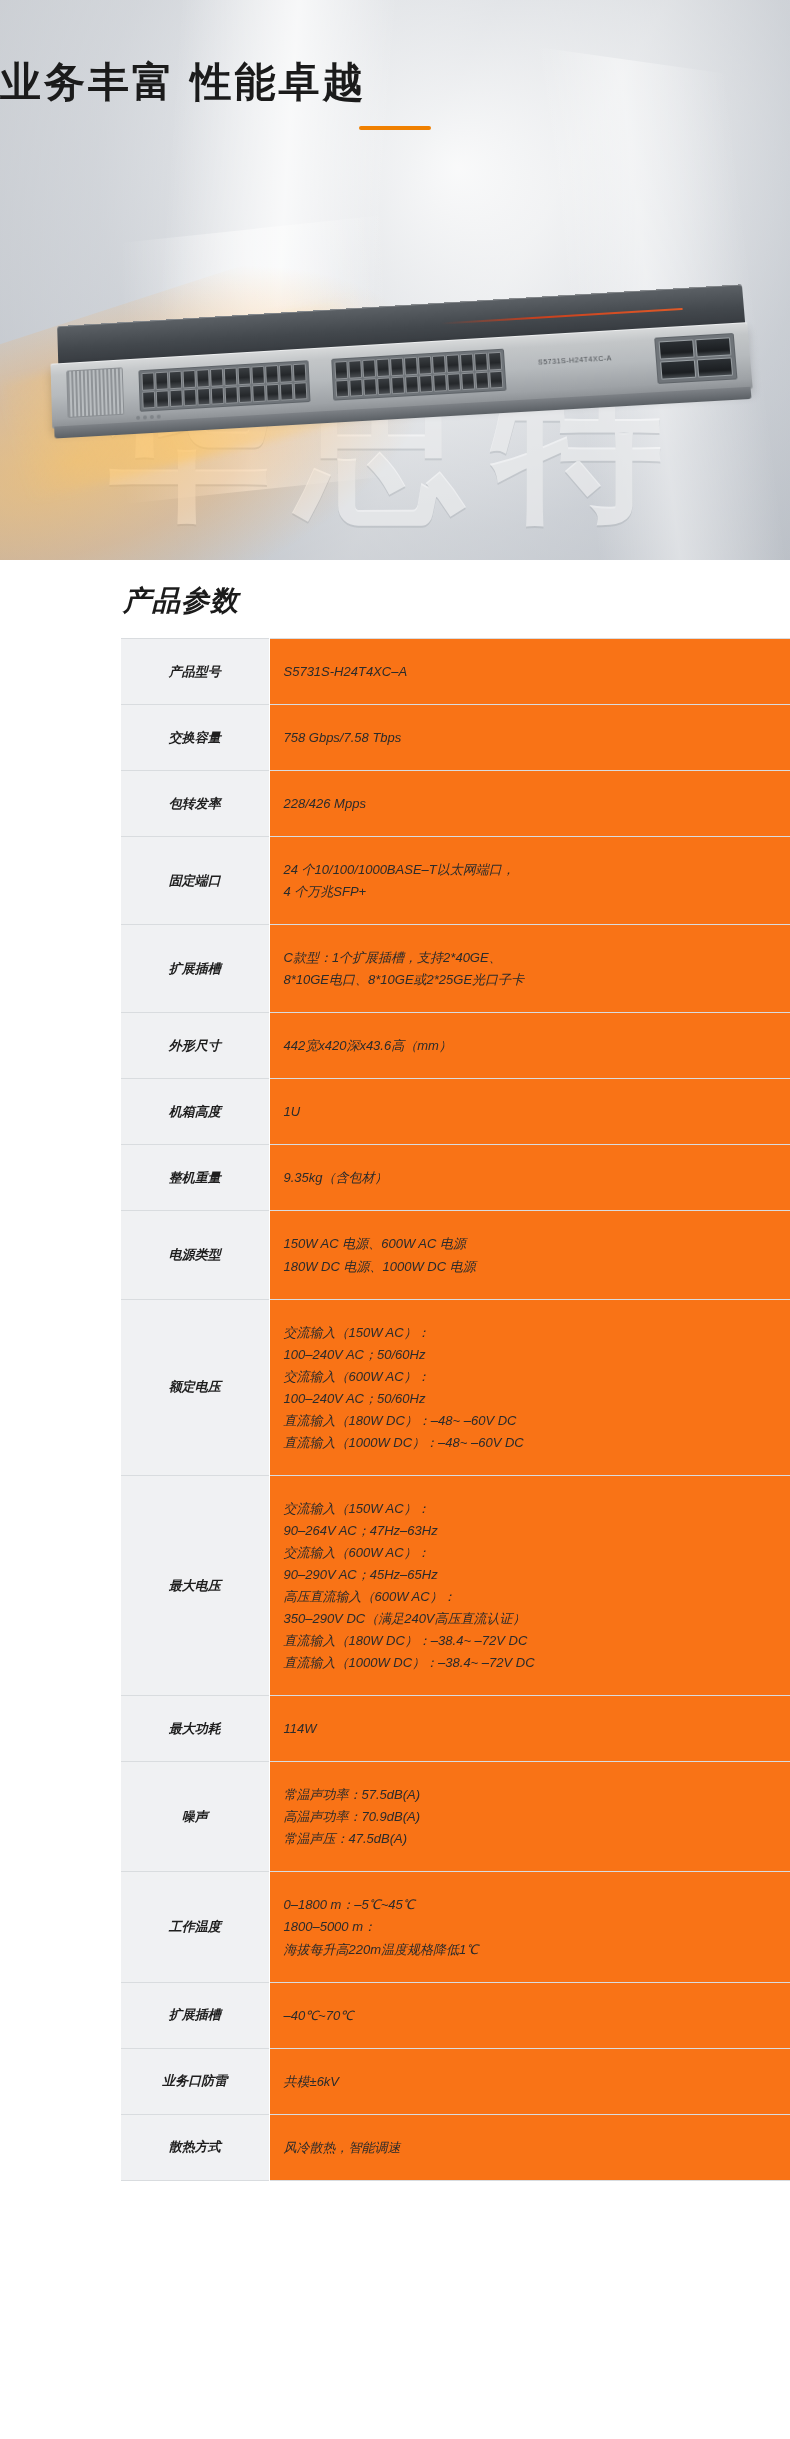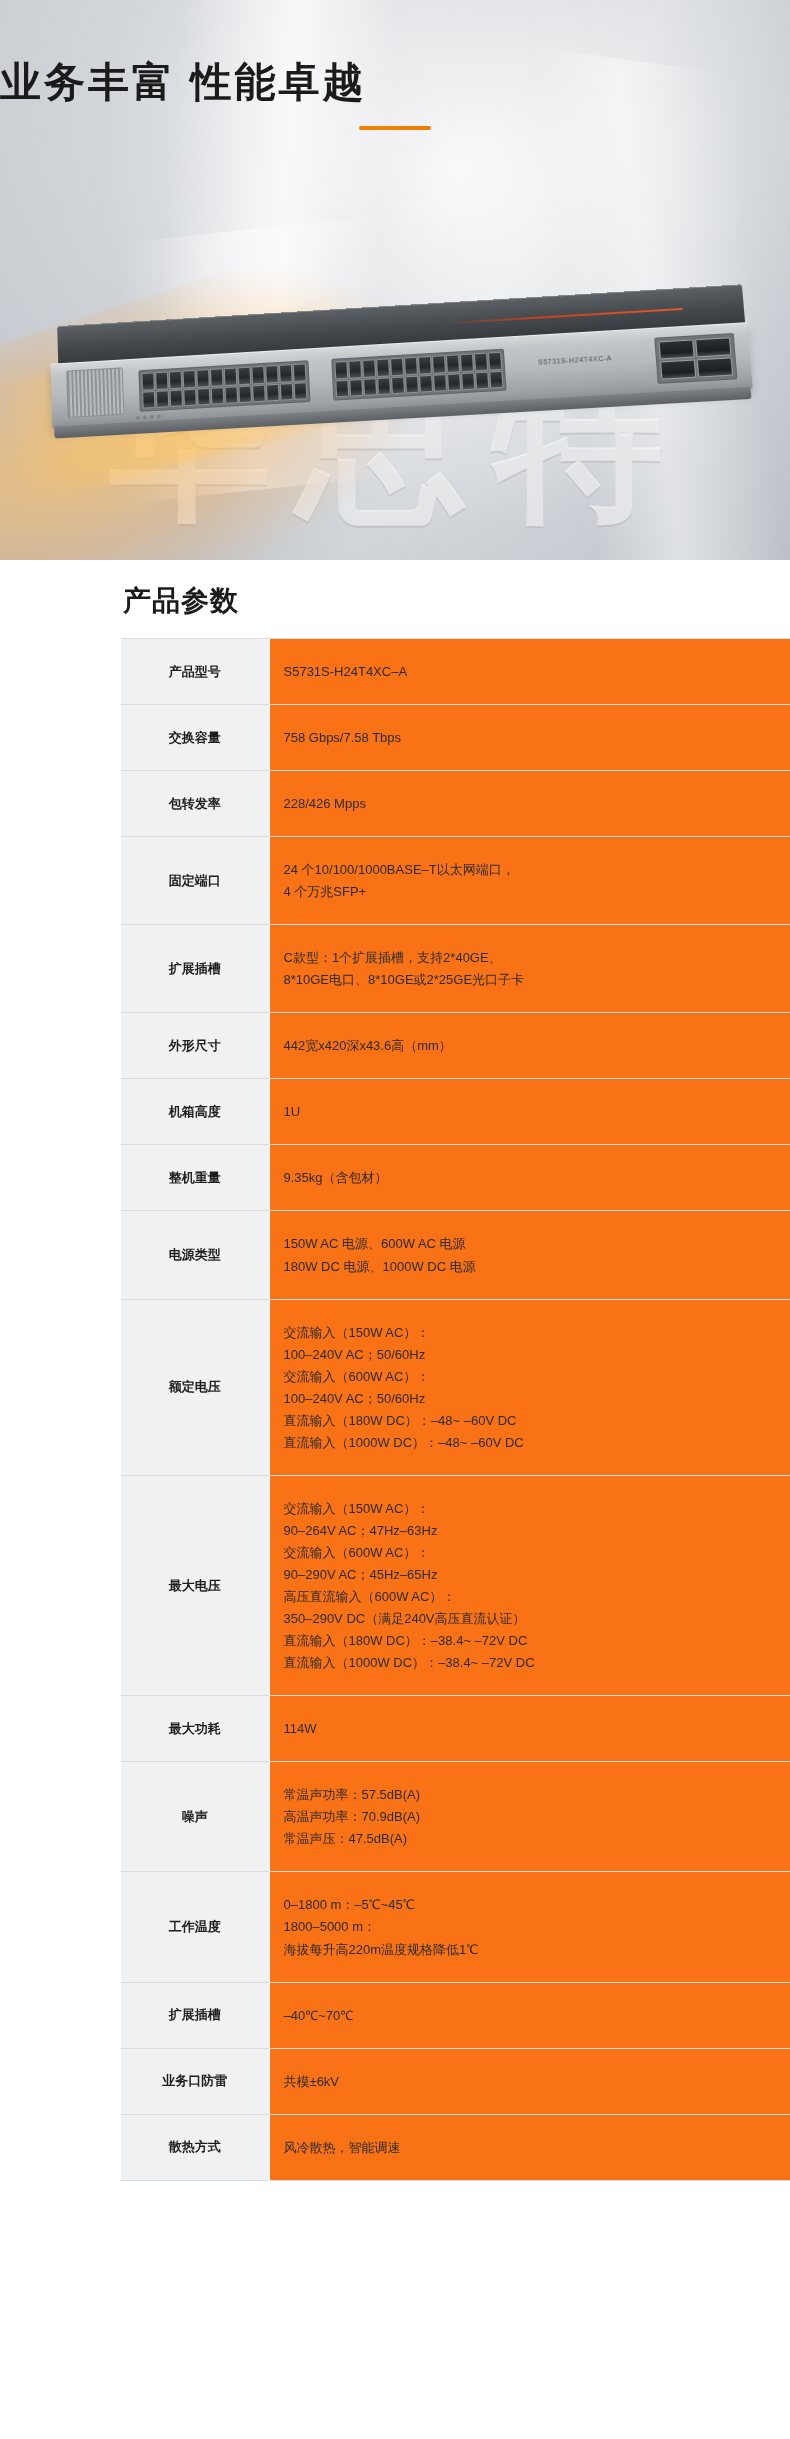--- a/index.html
+++ b/index.html
@@ -216,20 +216,21 @@
   }
   .led { width: 4px; height: 4px; border-radius: 50%; background: #7f8488; }
 
   
   .spec-wrap {
     position: relative;
     margin: 0 auto;
     width: 632px;
     padding: 0 42px 40px 42px;
     background: #ffffff;
+    font-style: italic;
   }
   .section-title {
     font-size: 28px;
     font-weight: bold;
     color: #1b1b1b;
     letter-spacing: 1px;
     padding: 22px 0 18px 2px;
   }
   table.spec {
     width: 706px;

